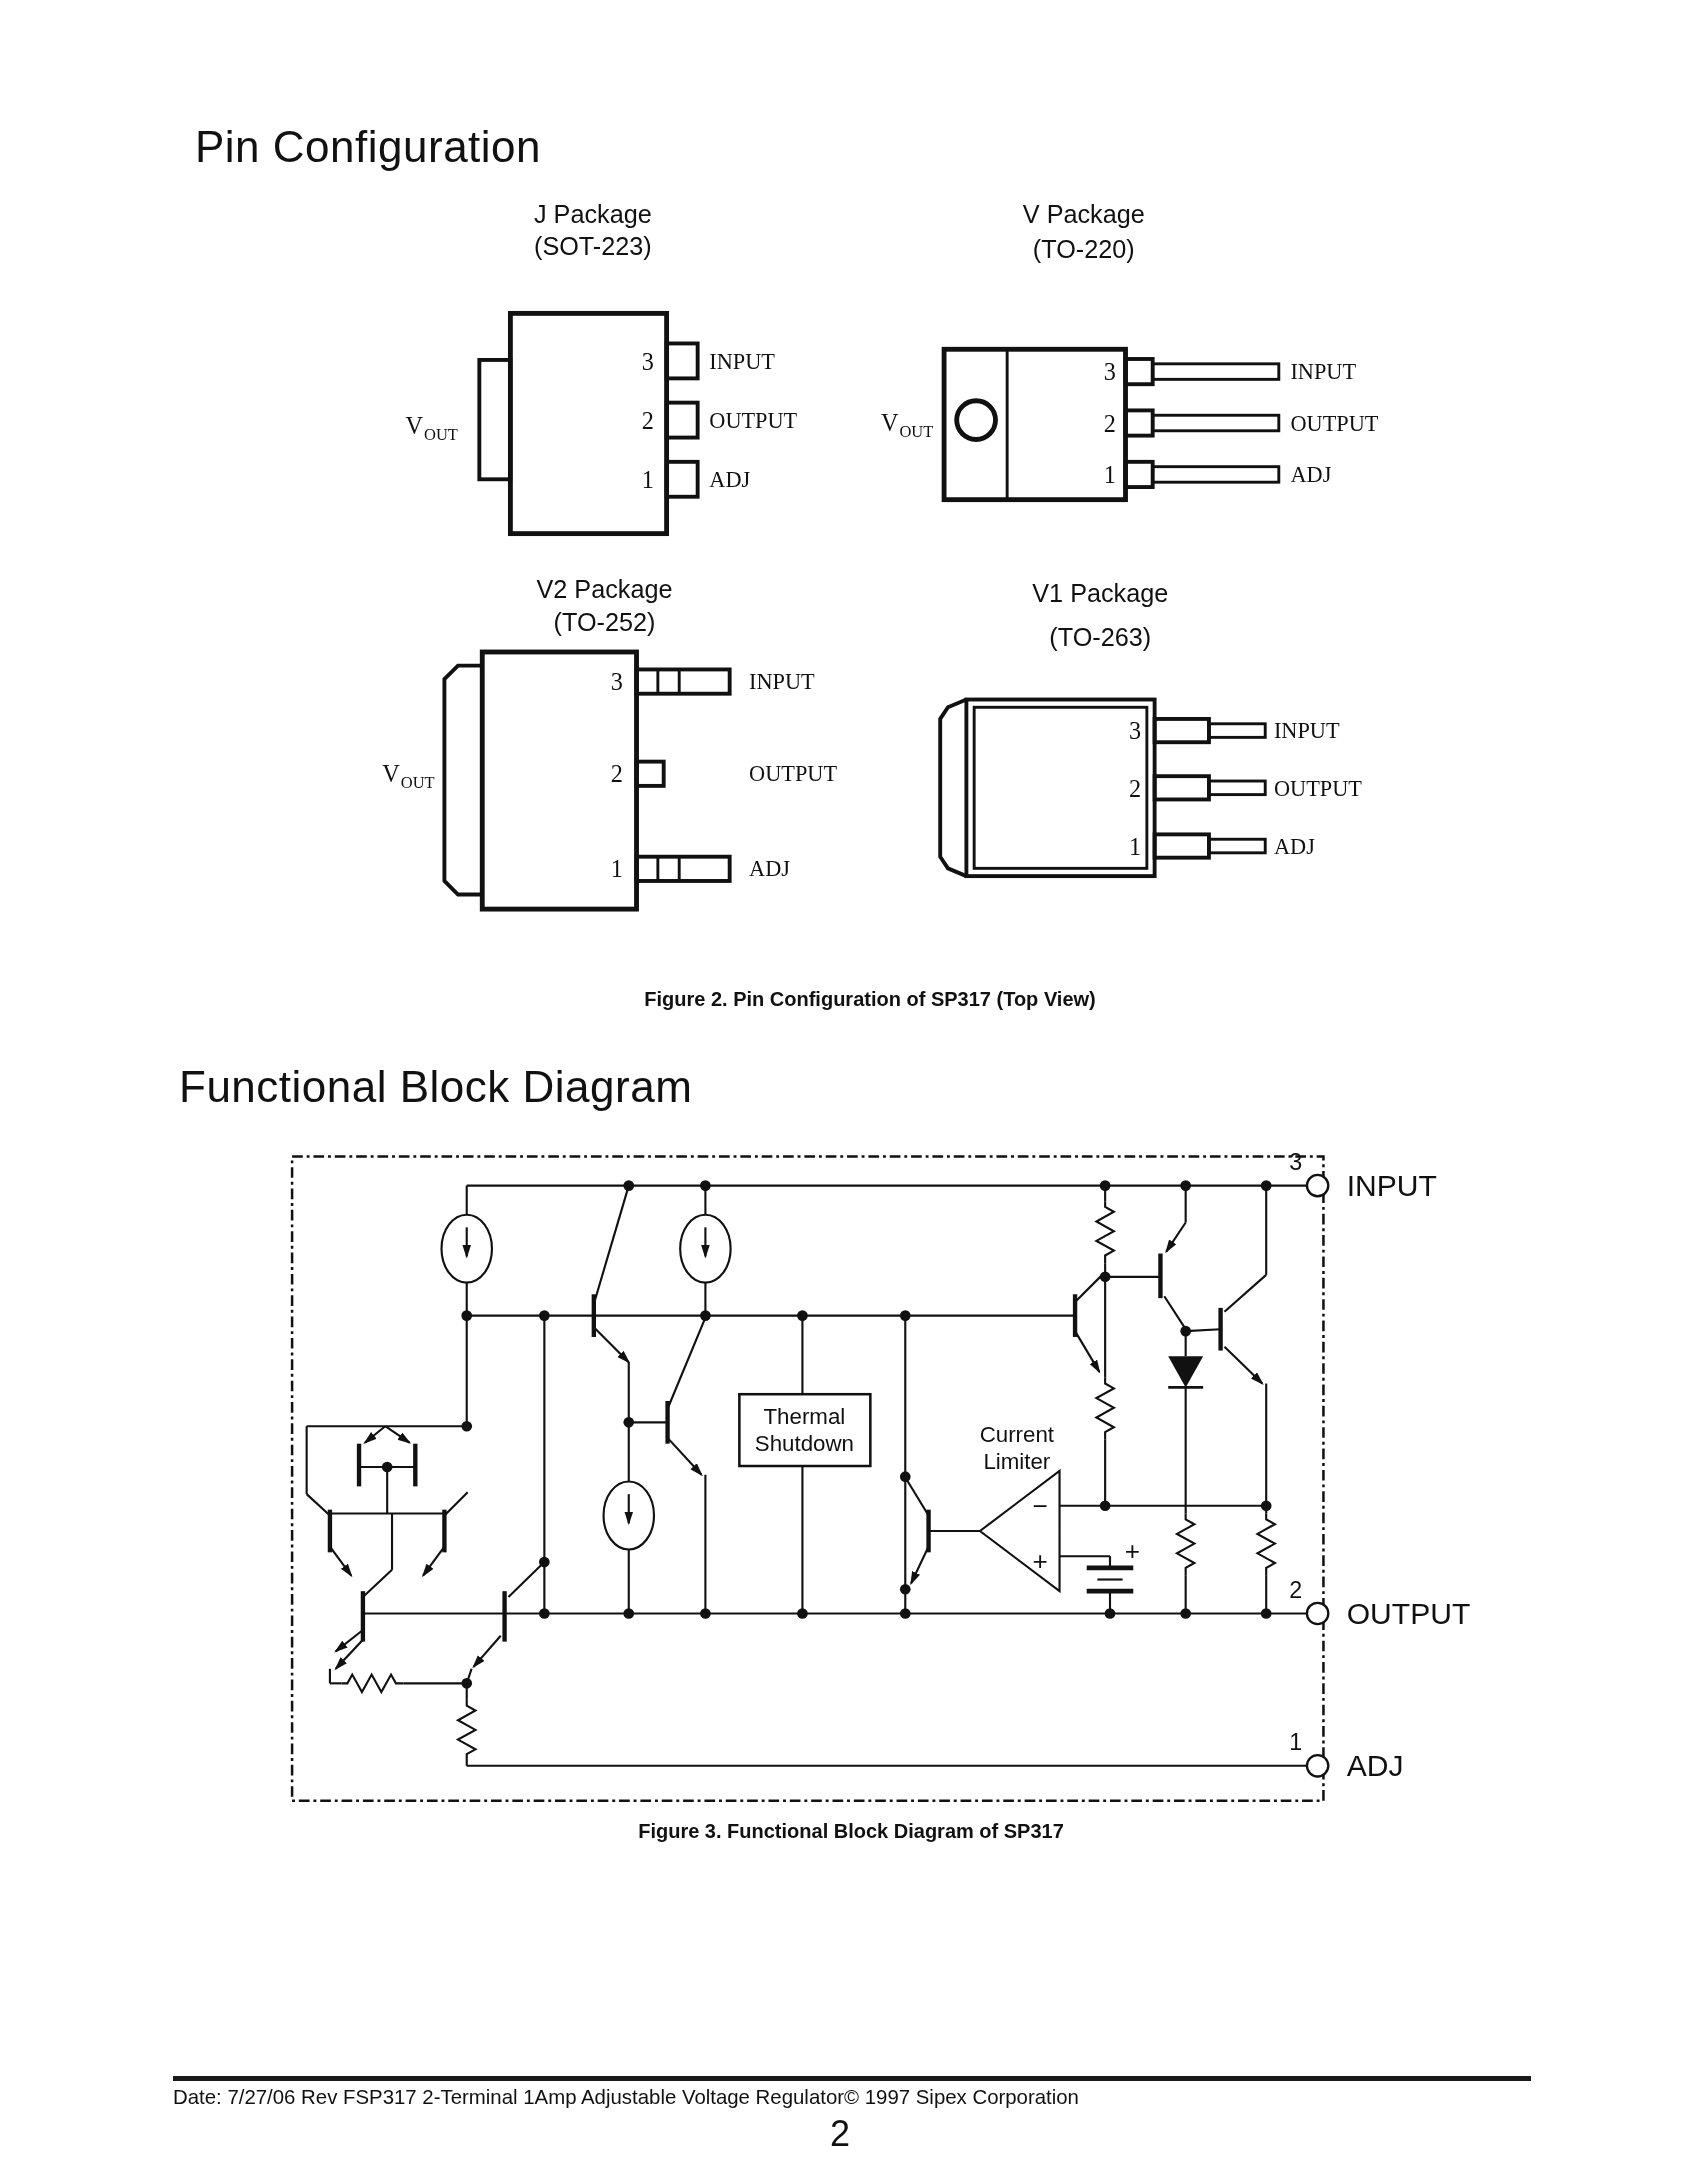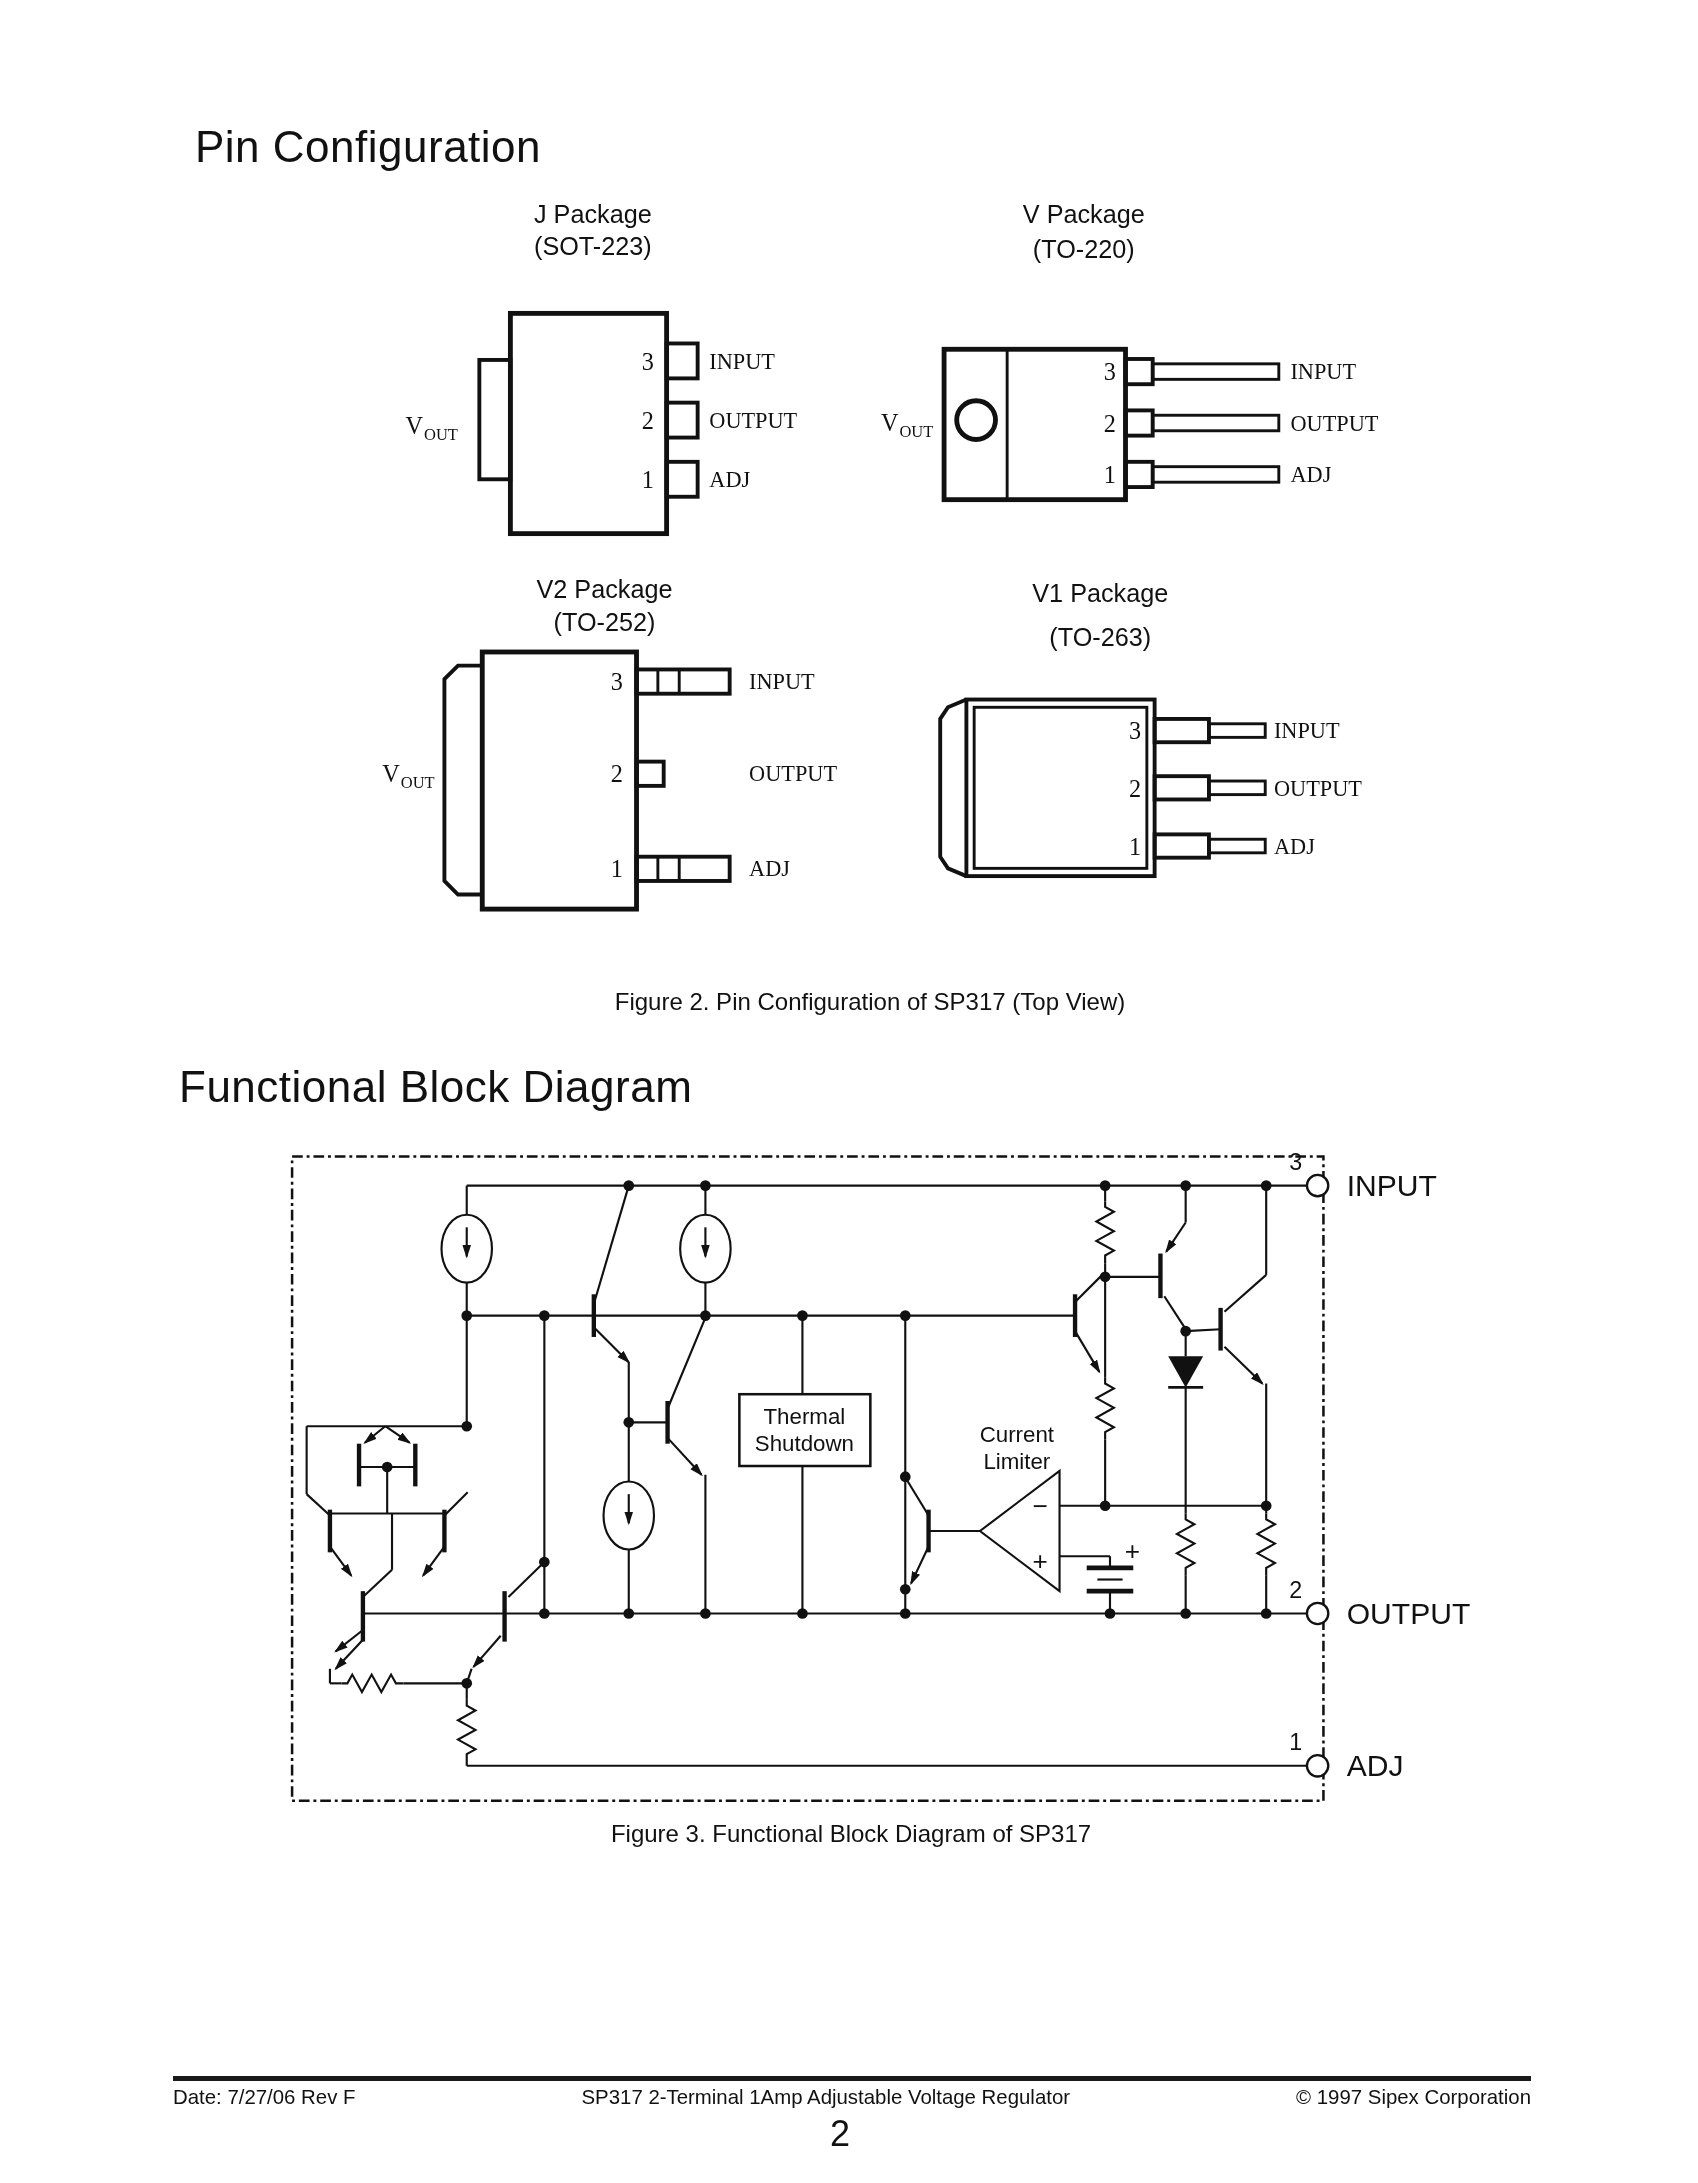--- a/index.html
+++ b/index.html
@@ -3,23 +3,23 @@
 <meta charset="utf-8">
 <style>
   html,body { margin:0; padding:0; }
   body {
     width:1698px; height:2183px; position:relative;
     background:#ffffff; color:#111;
     font-family:"Liberation Sans", sans-serif;
   }
   .abs { position:absolute; }
   .heading { font-size:44px; font-weight:normal; letter-spacing:0.5px; white-space:nowrap; }
-  .caption { font-size:24px; white-space:nowrap; transform:translateX(-50%); }
+  .caption { font-size:20px; white-space:nowrap; transform:translateX(-50%);font-weight:bold; }
   .pagenum { font-size:36px; transform:translateX(-50%); }
-  .footer-row { display:flex; justify-content:space-between; font-size:20.4px; white-space:nowrap; }
+  .footer-row { display:flex; font-size:20.4px; white-space:nowrap; }
   .footer-rule { background:#1a1a1a; }
 
   svg { position:absolute; left:0; top:0; }
   svg .art   { stroke:#111; fill:none; stroke-width:2.2; }
   svg .thick { stroke-width:5; }
   svg .med   { stroke-width:4; }
   svg .thin  { stroke-width:3; }
   svg .bar   { stroke-width:4.5; }
   svg .dashbox { stroke:#111; fill:none; stroke-width:2.6; stroke-dasharray:11 4 3 4; }
   svg .dot   { fill:#111; stroke:none; }

